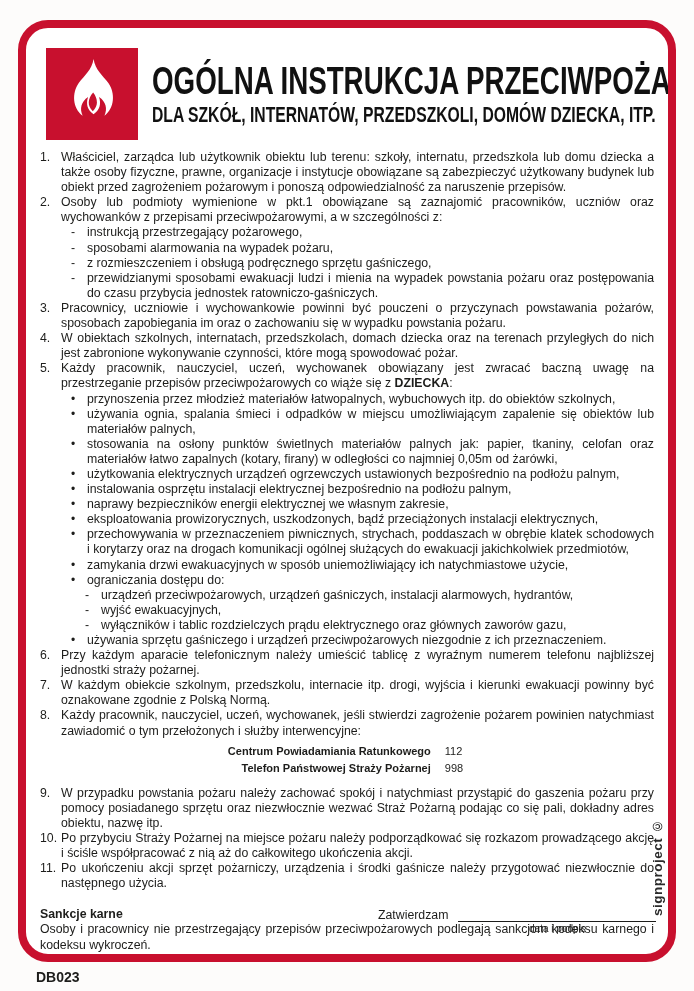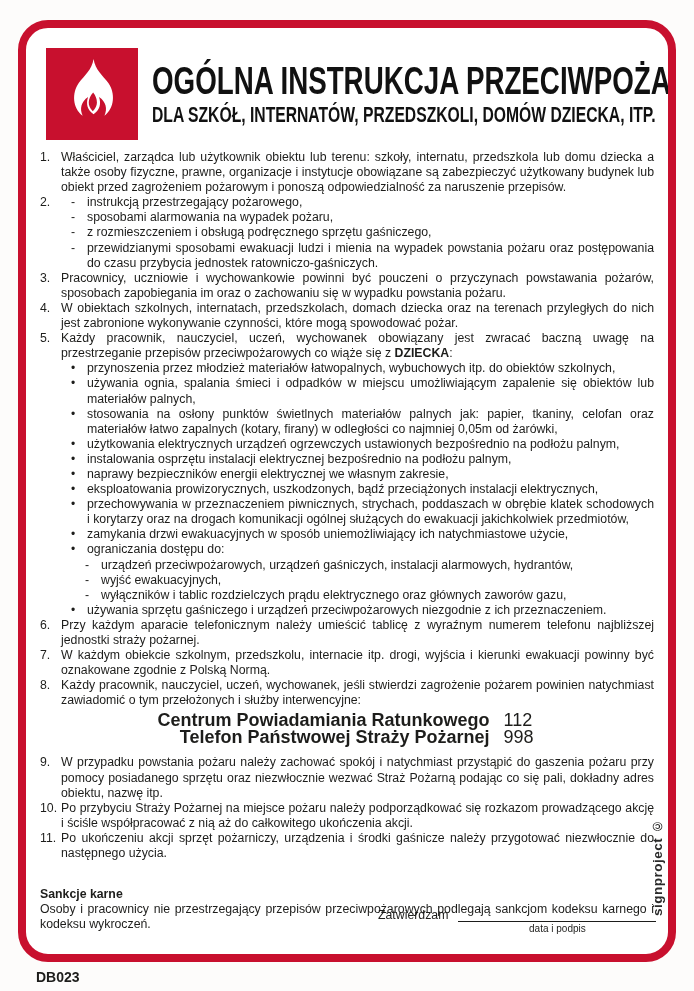--- a/index.html
+++ b/index.html
@@ -39,21 +39,21 @@
   .sub-row.depth2{margin-left:24px}
   .marker{flex:0 0 16px}
   .marker.bullet{font-size:12px}
   .sub-text{flex:1;min-width:0}
   b{font-weight:bold}
   
   .phones{
     display:grid;grid-template-columns:max-content max-content;
     column-gap:14px;justify-content:center;
     margin:4px 24px 9px 0;
-    font-size:18px;line-height:17px;text-align:left;
+    font-size:11px;line-height:17px;text-align:left;
   }
   .p-label{font-weight:bold;text-align:right}
   .p-number{font-weight:normal}
   
   .sanctions{margin-top:9px}
   .sanctions-heading{font-weight:bold}
   
   .approval{position:absolute;left:352px;bottom:20px;display:flex;font-size:12.3px}
   .line-wrap{margin-left:10px;width:198px}
   .sign-line{height:13px;border-bottom:1.3px solid #1d1d1b}
@@ -87,20 +87,21 @@
   <div class="content">
       <div class="item-row">
         <span class="num">1.</span>
         <div class="item-body">
           <div class="item-text">Właściciel, zarządca lub użytkownik obiektu lub terenu: szkoły, internatu, przedszkola lub domu dziecka a także osoby fizyczne, prawne, organizacje i instytucje obowiązane są zabezpieczyć użytkowany budynek lub obiekt przed zagrożeniem pożarowym i ponoszą odpowiedzialność za naruszenie przepisów.</div>
         </div>
       </div>
       <div class="item-row">
         <span class="num">2.</span>
         <div class="item-body">
+          <div class="item-text">Osoby lub podmioty wymienione w pkt.1 obowiązane są zaznajomić pracowników, uczniów oraz wychowanków z przepisami przeciwpożarowymi, a w szczególności z:</div>
           <div class="sub-row depth1">
             <span class="marker dash">-</span>
             <div class="sub-text">instrukcją przestrzegający pożarowego,</div>
           </div>
           <div class="sub-row depth1">
             <span class="marker dash">-</span>
             <div class="sub-text">sposobami alarmowania na wypadek pożaru,</div>
           </div>
           <div class="sub-row depth1">
             <span class="marker dash">-</span>
@@ -223,21 +224,21 @@
         </div>
       </div>
       <div class="item-row">
         <span class="num">11.</span>
         <div class="item-body">
           <div class="item-text">Po ukończeniu akcji sprzęt pożarniczy, urządzenia i środki gaśnicze należy przygotować niezwłocznie do następnego użycia.</div>
         </div>
       </div>
     </div>
 
-  <div class="sanctions content" style="margin-top:26px">
+  <div class="sanctions content" style="margin-top:16px">
     <div class="sanctions-heading">Sankcje karne</div>
     <div>Osoby i pracownicy nie przestrzegający przepisów przeciwpożarowych podlegają sankcjom kodeksu karnego i kodeksu wykroczeń.</div>
   </div>
 
   <div class="approval">
     <span>Zatwierdzam</span>
     <span class="line-wrap">
       <span class="sign-line" style="display:block"></span>
       <span class="sign-sub" style="display:block">data i podpis</span>
     </span>

